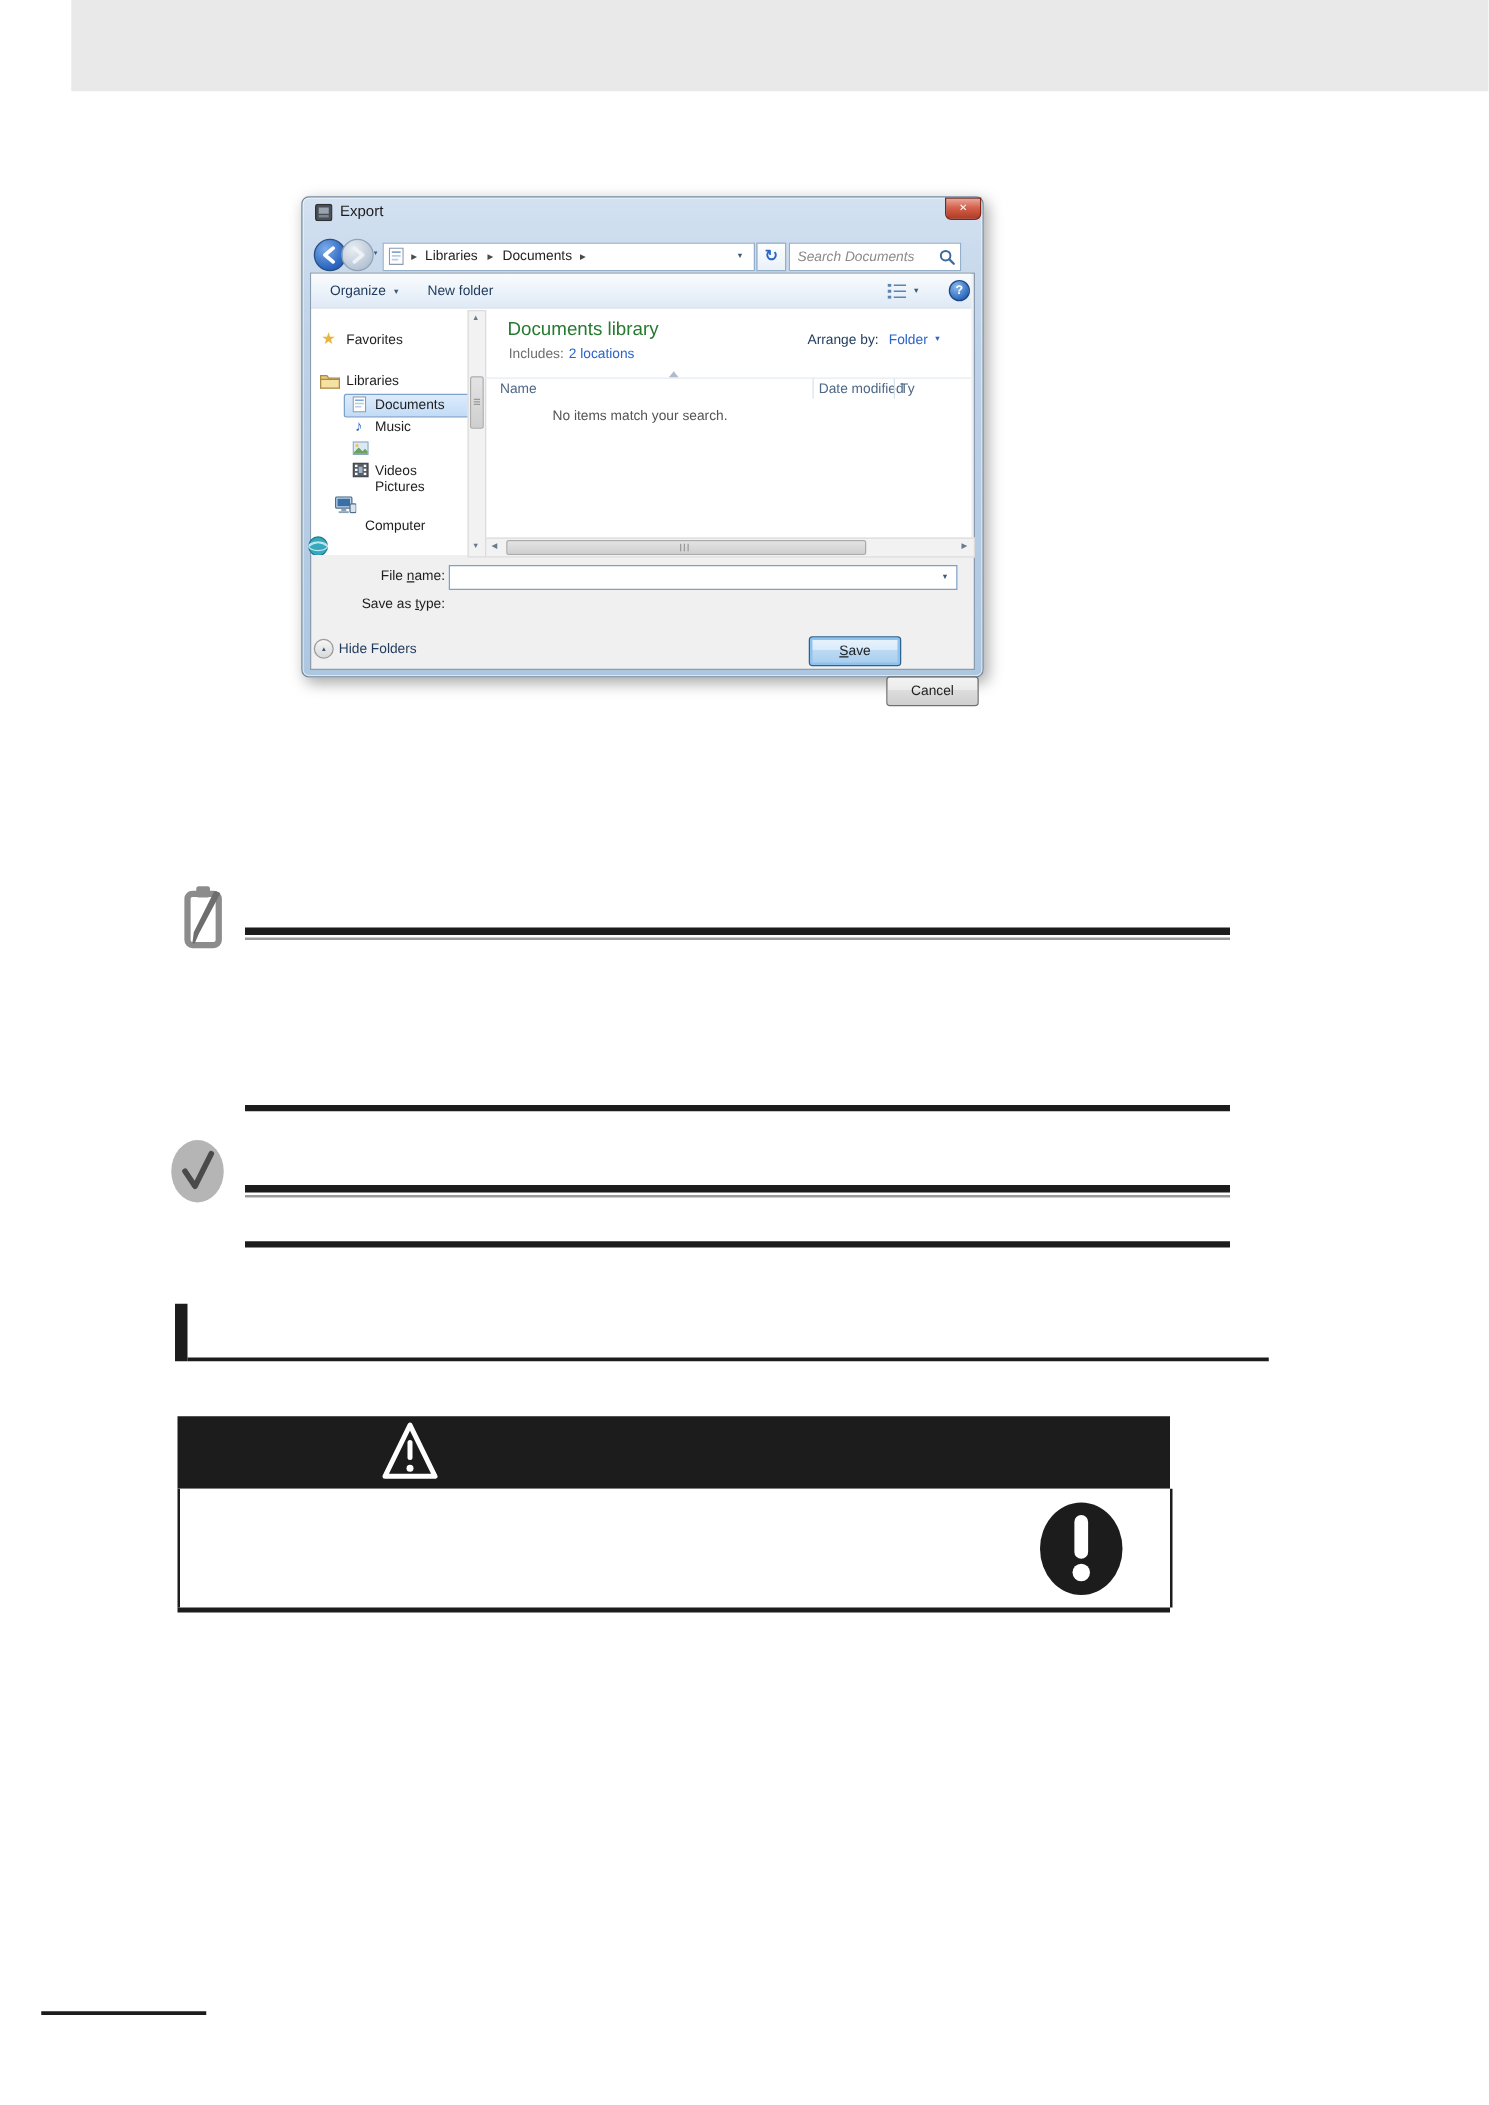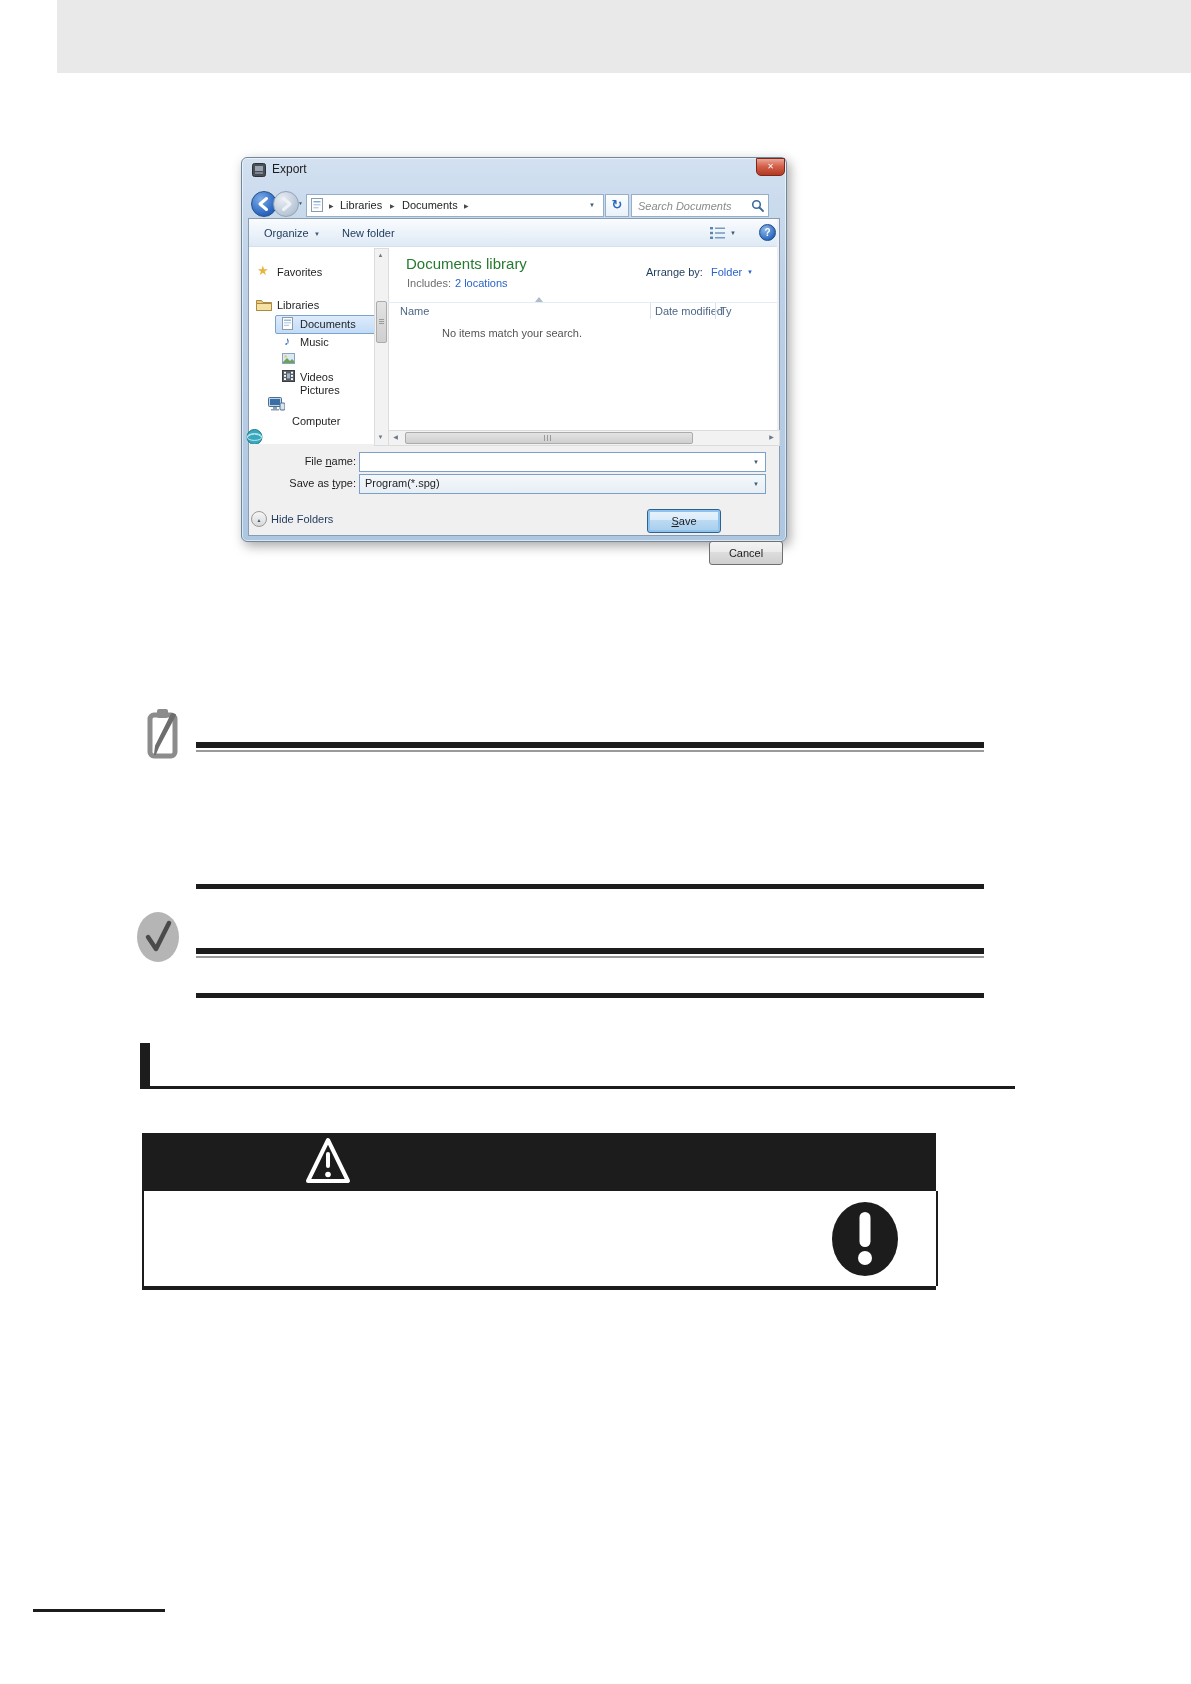--- a/index.html
+++ b/index.html
@@ -223,24 +223,20 @@
     <span>File </span><span class="ul">n</span><span>ame:</span>
   </div>
   <div class="a field" style="left:117px;top:294px;width:405px;height:18px;border-color:#7ca0c7;">
     <input style="position: absolute; left: 3px; top: 1px; width: 380px; height: 14px; border: 0px; outline: 0px; font-family: &quot;Liberation Sans&quot;, &quot;DejaVu Sans&quot;, sans-serif; font-size: 11px;" value="">
     <span class="a combo-arrow" style="left:393px;top:6px;">▼</span>
   </div>
 
   <div class="a txt11" style="left:10px;top:319px;width:104px;text-align:right;">
     <span>Save as </span><span class="ul">t</span><span>ype:</span>
   </div>
-  <div class="a field" style="left:117px;top:316px;width:405px;height:18px;border-color:#7ca0c7;background:linear-gradient(180deg,#f4f8fb,#e7eef5);">
-    <span class="a txt11" style="left:5px;top:2px;">Program(*.spg)</span>
-    <span class="a combo-arrow" style="left:393px;top:6px;">▼</span>
-  </div>
 
   <div class="a" style="left:9px;top:353px;width:100px;height:16px;">
     <span style="position:absolute;left:0;top:0;width:14px;height:14px;border-radius:50%;background:linear-gradient(180deg,#f6f6f6,#d9d9d9);border:1px solid #9a9a9a;text-align:center;">
       <span style="font-size:5px;color:#3a5a7a;position:relative;top:-4px;">▲</span>
     </span>
     <span class="a tbtxt" style="left:20px;top:2px;">Hide Folders</span>
   </div>
   <div class="a btn btn-default" style="left:389px;top:351px;width:72px;height:22px;line-height:22px;">
     <span class="ul">S</span><span>ave</span>
   </div>

